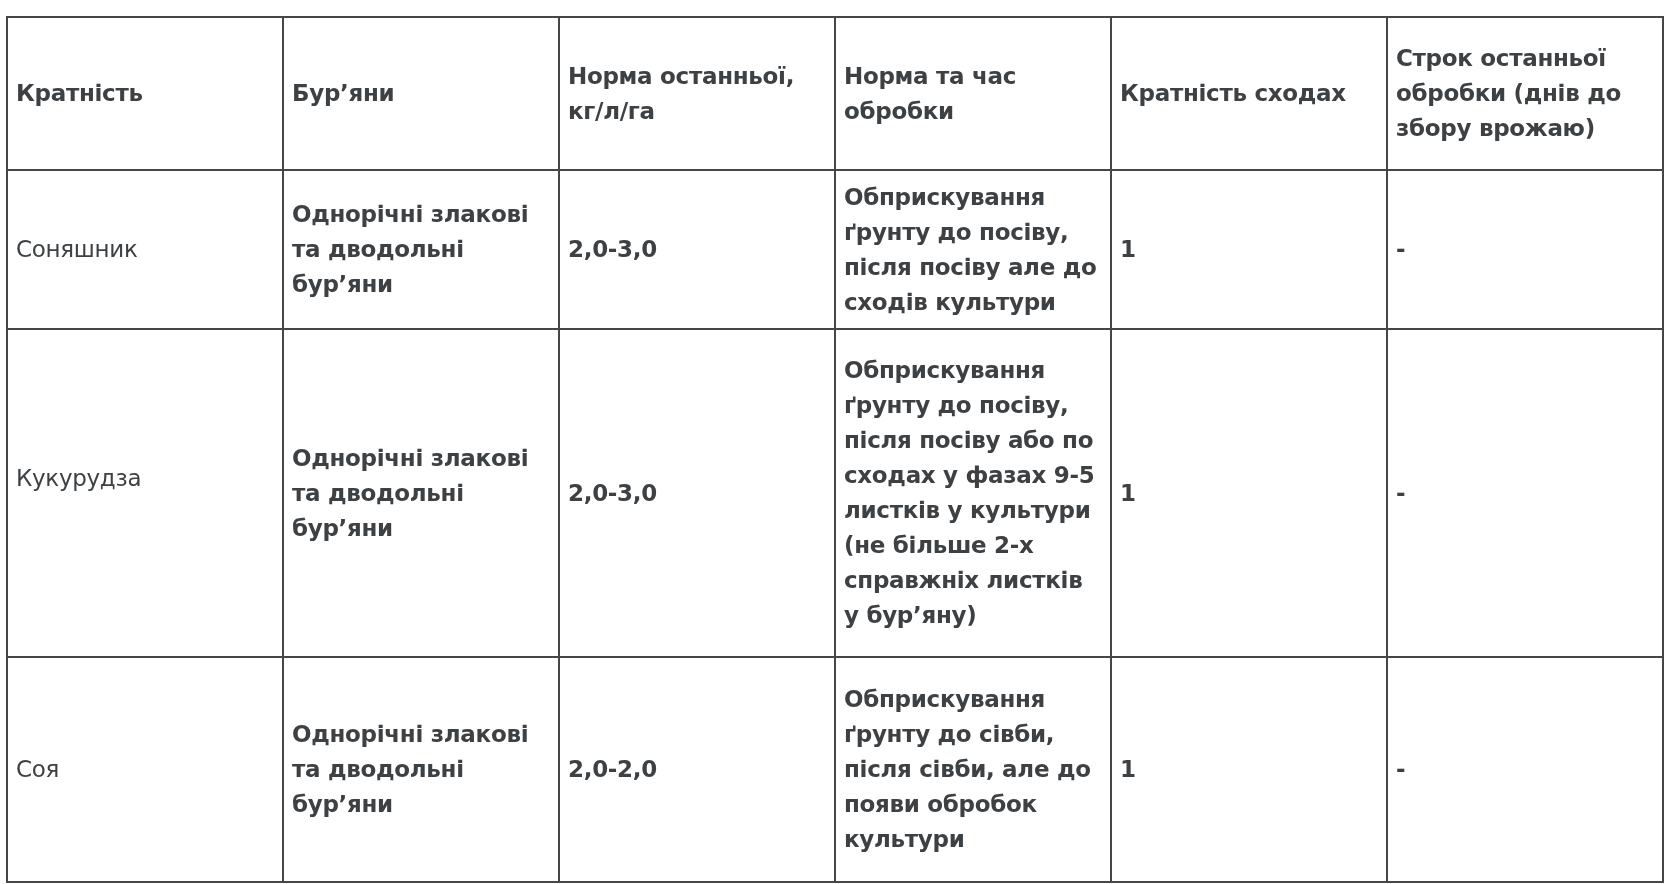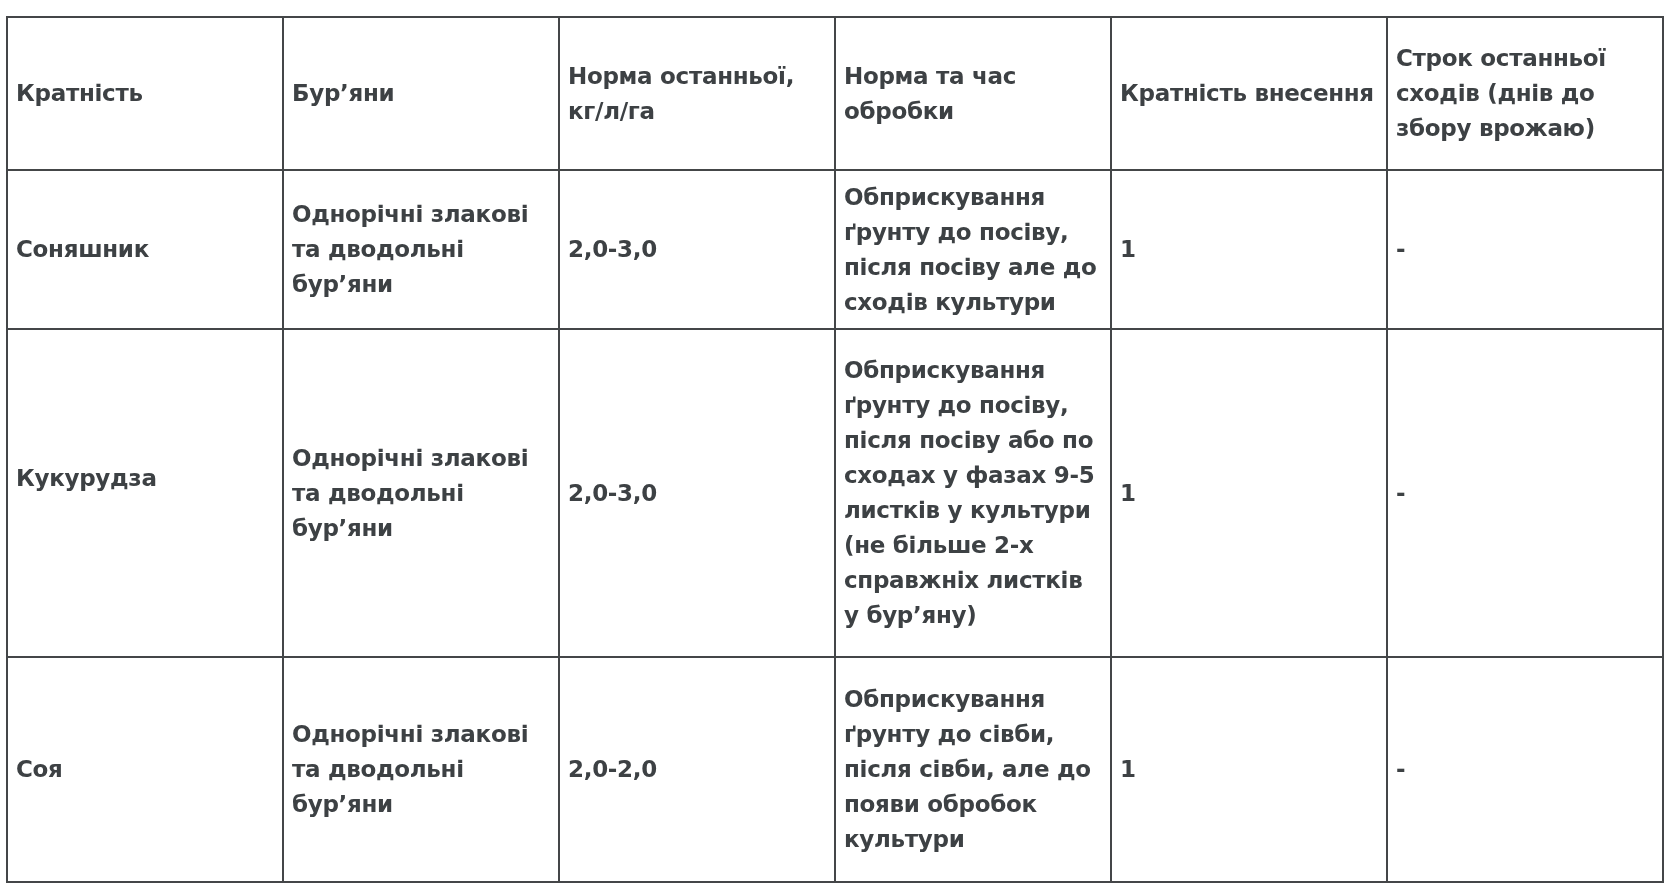--- a/index.html
+++ b/index.html
@@ -45,21 +45,21 @@
       text-align: left;
       font-size: 23px;
       line-height: 35px;
       color: #3d4144;
       word-wrap: break-word;
     }
     table.reg-table th {
       font-weight: bold;
     }
     table.reg-table td.crop-cell {
-      font-weight: bold;
+      font-weight: normal;
     }
     table.reg-table td {
       font-weight: bold;
       letter-spacing: -0.3px;
     }
     table.reg-table th { letter-spacing: -0.3px; }
     tr.head-row { height: 153px; }
     tr.row-0 { height: 159px; }
     tr.row-1 { height: 328px; }
     tr.row-2 { height: 225px; }
@@ -78,22 +78,22 @@
       <col class="c">
       <col class="c">
       <col class="c">
   </colgroup>
   <thead>
     <tr class="head-row">
       <th>Кратність</th>
       <th>Бур’яни</th>
       <th>Норма останньої, кг/л/га</th>
       <th>Норма та час обробки</th>
-      <th>Кратність внесення</th>
-      <th>Строк останньої сходів (днів до збору врожаю)</th>
+      <th>Кратність сходах</th>
+      <th>Строк останньої обробки (днів до збору врожаю)</th>
     </tr>
   </thead>
   <tbody>
     <tr class="row-0">
       <td class="crop-cell">Соняшник</td>
       <td>Однорічні злакові та дводольні бур’яни</td>
       <td>2,0-3,0</td>
       <td>Обприскування ґрунту до посіву, після посіву але до сходів культури</td>
       <td>1</td>
       <td>-</td>

